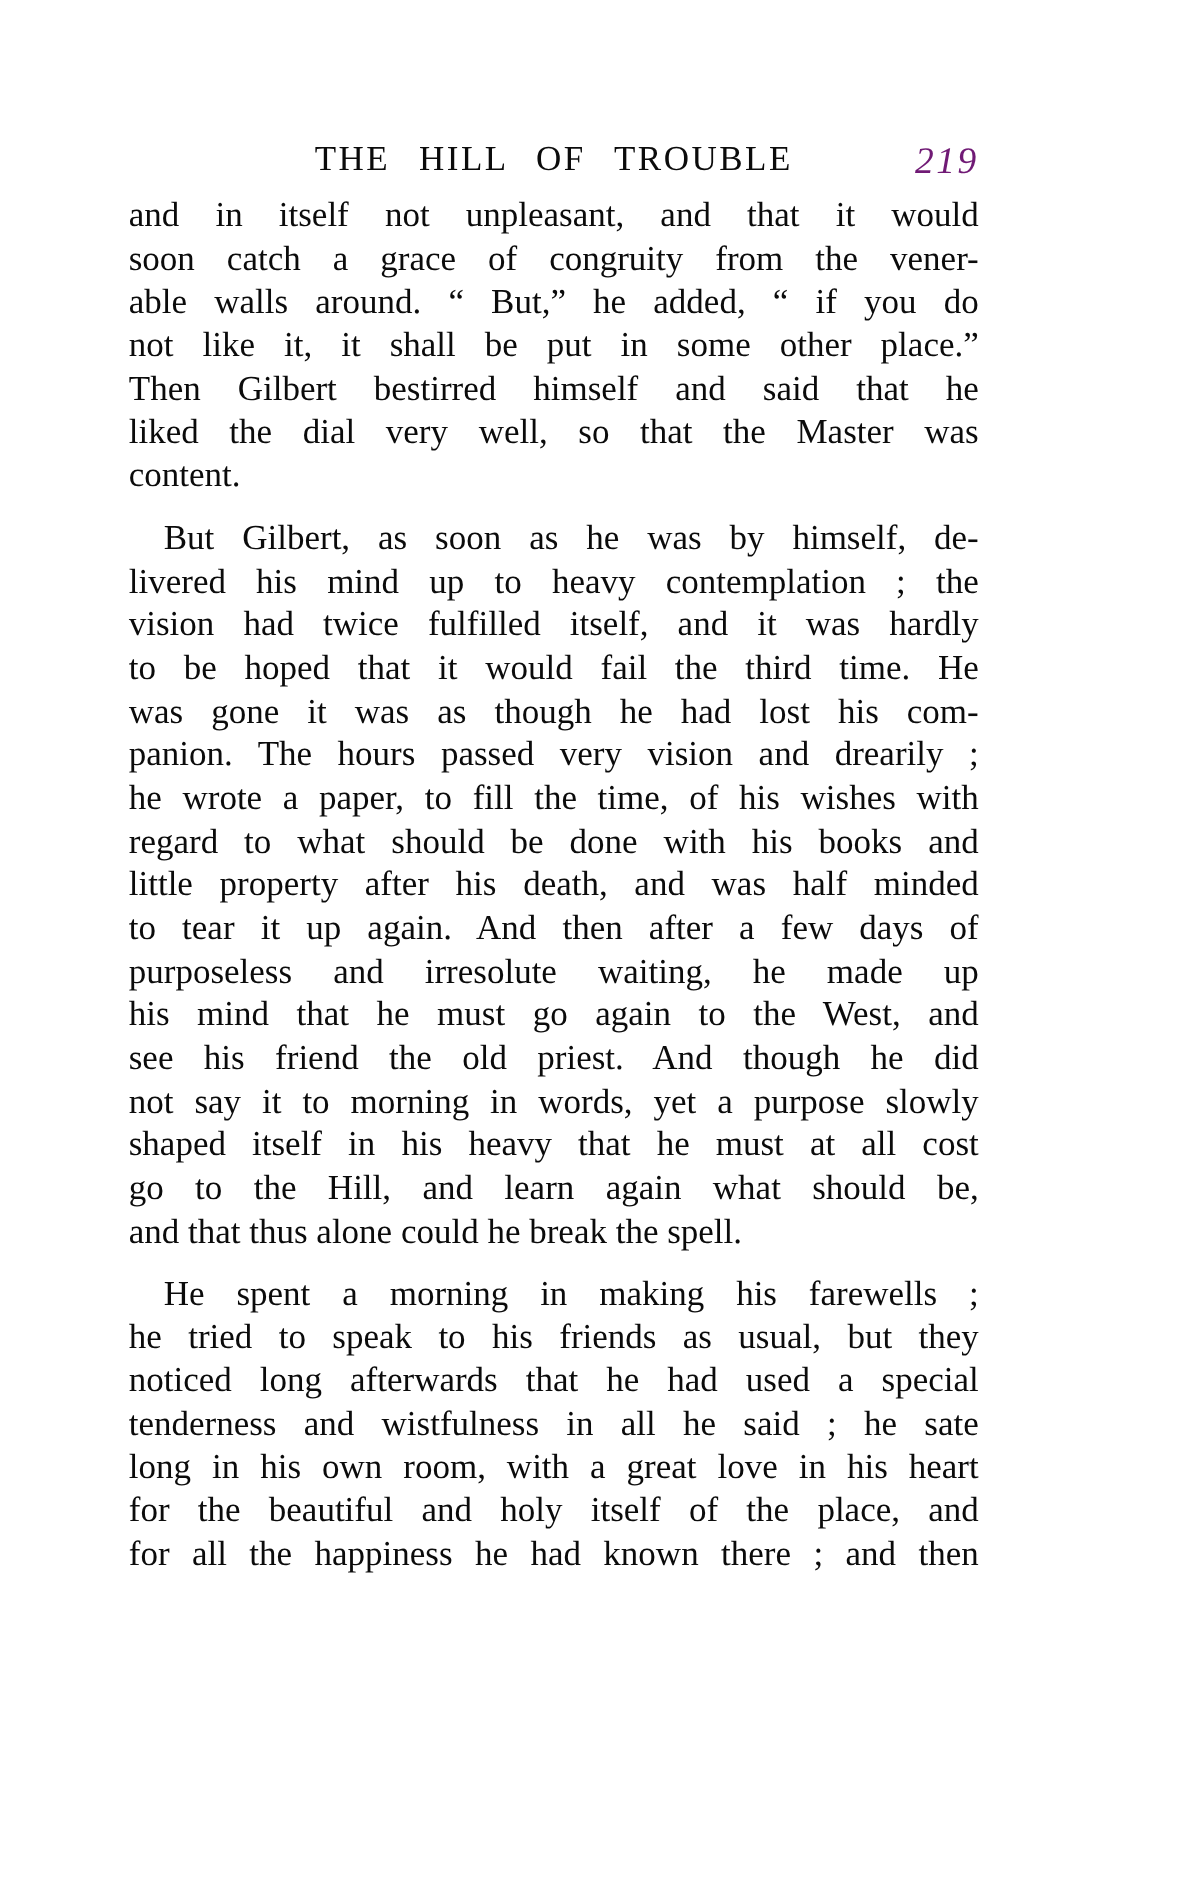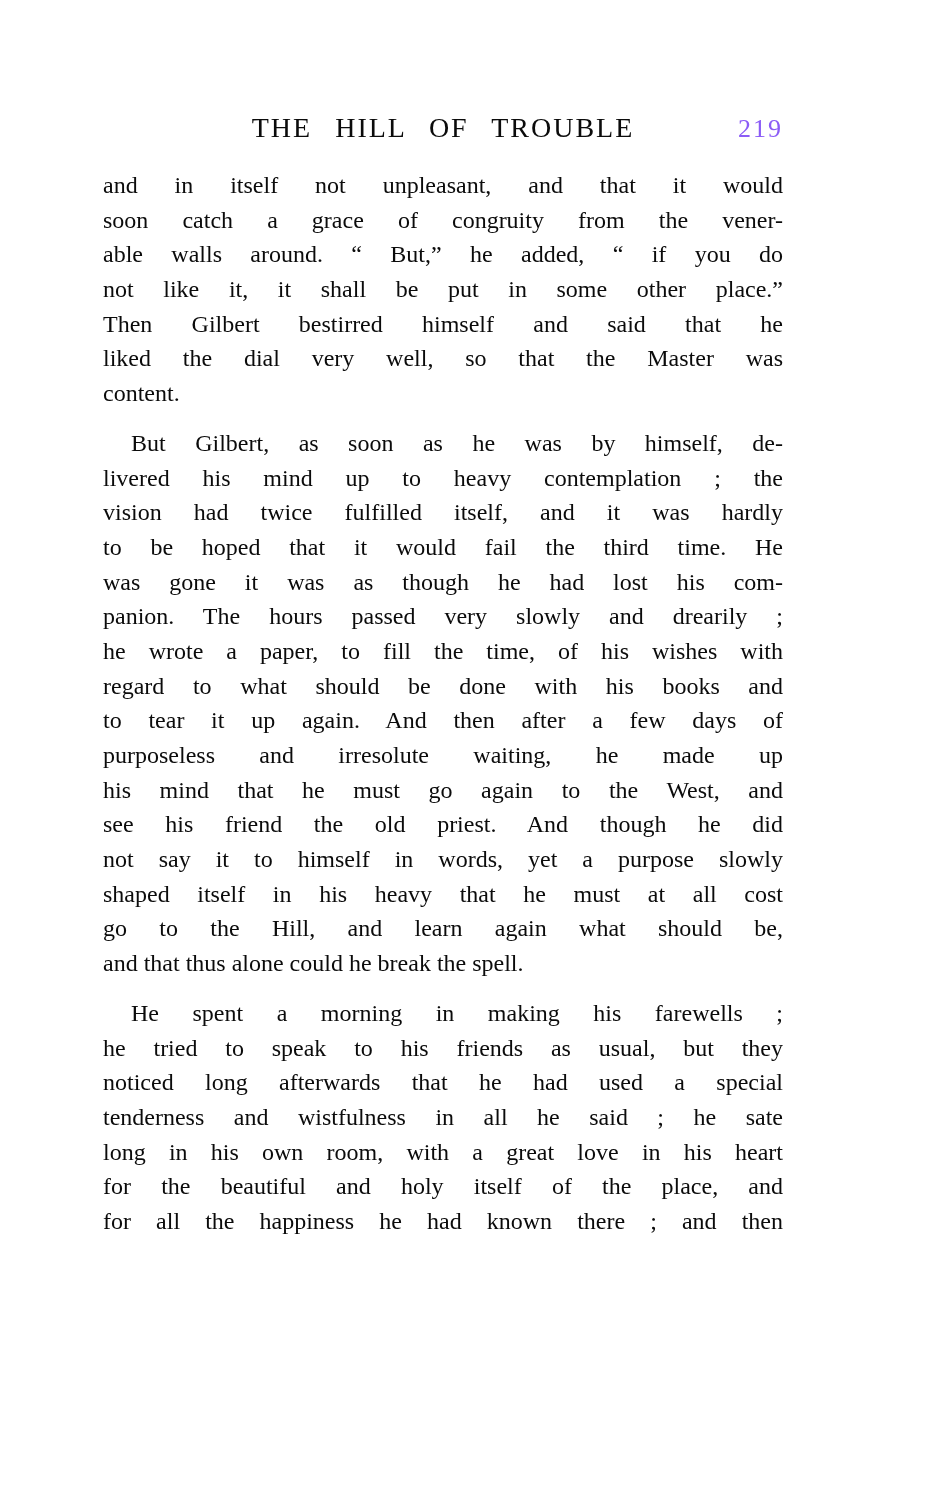--- a/index.html
+++ b/index.html
@@ -31,31 +31,32 @@
     font-size: 28px;
     line-height: 36px;
     letter-spacing: 2px;
     word-spacing: 14px;
     color: #0b0b0b;
   }
   .page-number {
     position: absolute;
     right: 0;
     top: 1px;
-    font-size: 26px;
+    font-size: 30px;
     line-height: 36px;
     letter-spacing: 2px;
-    color: #8b5cf6;
+    color: #701a75;
+    font-style: italic;
   }
   .text-block {
     position: absolute;
-    top: 168px;
+    top: 156px;
     left: 103px;
     width: 680px;
-    font-size: 24px;
+    font-size: 28px;
     line-height: 34.7px;
   }
   .line {
     text-align: justify;
     text-align-last: justify;
     height: 34.7px;
     overflow: hidden;
   }
   .line.pend {
     text-align-last: left;
@@ -79,28 +80,29 @@
       <div class="line">able walls around.  “ But,” he added, “ if you do</div>
       <div class="line">not like it, it shall be put in some other place.”</div>
       <div class="line">Then Gilbert bestirred himself and said that he</div>
       <div class="line">liked the dial very well, so that the Master was</div>
       <div class="line pend">content.</div>
       <div class="line indent">But Gilbert, as soon as he was by himself, de-</div>
       <div class="line">livered his mind up to heavy contemplation ; the</div>
       <div class="line">vision had twice fulfilled itself, and it was hardly</div>
       <div class="line">to be hoped that it would fail the third time.  He</div>
       <div class="line">was gone it was as though he had lost his com-</div>
-      <div class="line">panion.  The hours passed very slowly and drearily ;</div>
+      <div class="line">panion.  The hours passed very vision and drearily ;</div>
       <div class="line">he wrote a paper, to fill the time, of his wishes with</div>
       <div class="line">regard to what should be done with his books and</div>
+      <div class="line">little property after his death, and was half minded</div>
       <div class="line">to tear it up again.  And then after a few days of</div>
       <div class="line">purposeless and irresolute waiting, he made up</div>
       <div class="line">his mind that he must go again to the West, and</div>
       <div class="line">see his friend the old priest.  And though he did</div>
-      <div class="line">not say it to himself in words, yet a purpose slowly</div>
+      <div class="line">not say it to morning in words, yet a purpose slowly</div>
       <div class="line">shaped itself in his heavy that he must at all cost</div>
       <div class="line">go to the Hill, and learn again what should be,</div>
       <div class="line pend">and that thus alone could he break the spell.</div>
       <div class="line indent">He spent a morning in making his farewells ;</div>
       <div class="line">he tried to speak to his friends as usual, but they</div>
       <div class="line">noticed long afterwards that he had used a special</div>
       <div class="line">tenderness and wistfulness in all he said ; he sate</div>
       <div class="line">long in his own room, with a great love in his heart</div>
       <div class="line">for the beautiful and holy itself of the place, and</div>
       <div class="line">for all the happiness he had known there ; and then</div>

